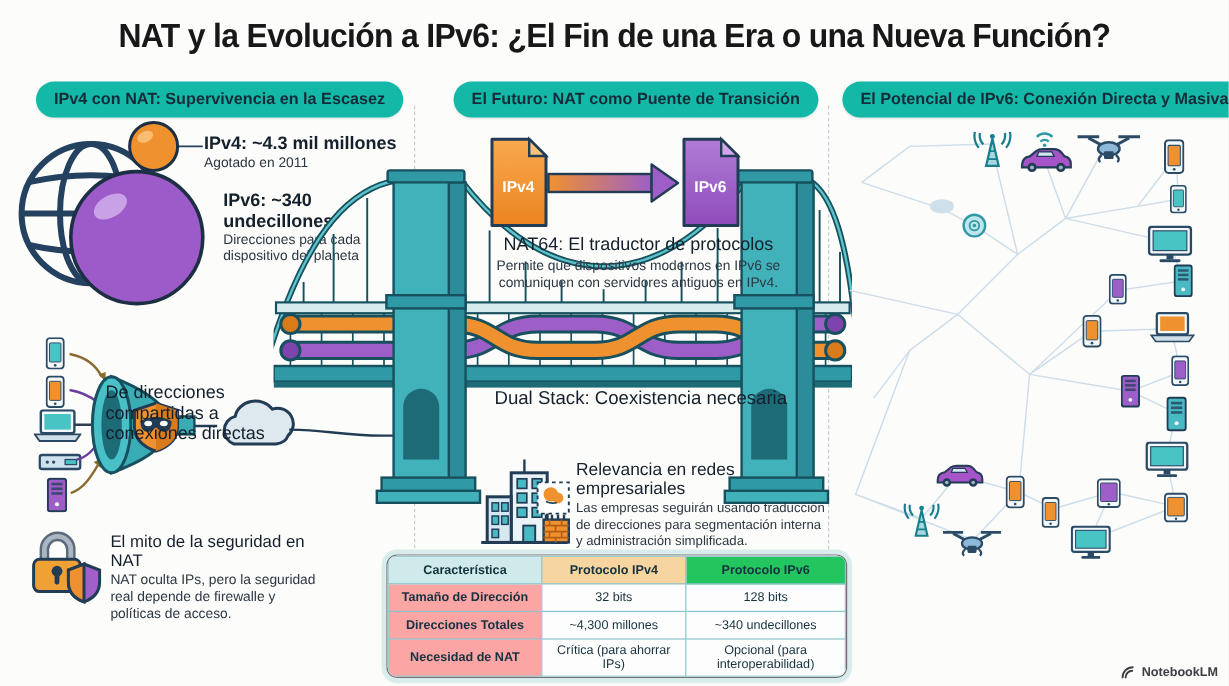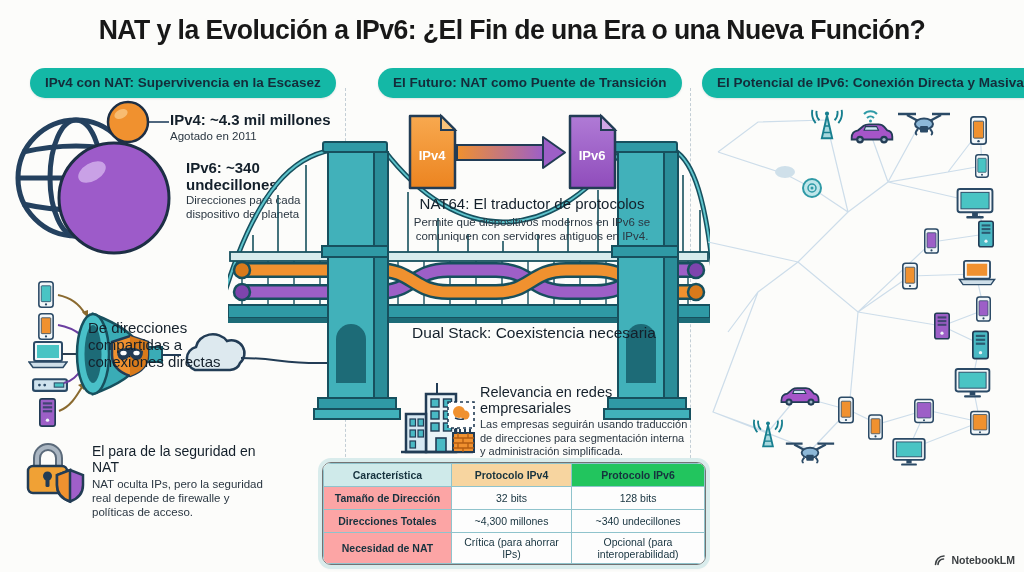--- a/index.html
+++ b/index.html
@@ -178,21 +178,21 @@
       <rect x="4" y="26" width="39" height="27" rx="5" fill="#f0a135" stroke="#223c55" stroke-width="2.5"></rect>
       <circle cx="23.5" cy="36" r="4.5" fill="#223c55"></circle>
       <rect x="21.5" y="37" width="4" height="10" rx="1.5" fill="#223c55"></rect>
     </g>
     <g>
       <path d="M46,30 l13,5 v10 q0,12 -13,16.5 q-13,-4.5 -13,-16.5 v-10 z" fill="#a05fc9" stroke="#223c55" stroke-width="2.5"></path>
       <path d="M46,30 v31.5 q-13,-4.5 -13,-16.5 v-10 z" fill="#f0912f" stroke="#223c55" stroke-width="2.5"></path>
     </g>
   </svg>
   <div class="abs" style="left:92px;top:444px;width:178px;">
-    <div class="tb-title" style="font-size:14px;">El para de la seguridad en NAT</div>
+    <div class="tb-title" style="font-size:14px;">El mito de la seguridad en NAT</div>
     <div class="tb-body">NAT oculta IPs, pero la seguridad real depende de firewalle y políticas de acceso.</div>
   </div>
 
   <svg class="abs" style="left:228px;top:140px;" width="482" height="282" viewBox="0 0 482 282">
     <g stroke="#17505e" fill="none">
       <path d="M-4,155 C30,45 68,16 104,10" stroke-width="5"></path>
       <path d="M156,10 C230,106 320,106 394,10" stroke-width="5"></path>
       <path d="M446,10 C466,22 478,60 486,140" stroke-width="5"></path>
       <path d="M-4,155 C30,45 68,16 104,10 M156,10 C230,106 320,106 394,10 M446,10 C466,22 478,60 486,140" stroke="#5ec4cc" stroke-width="2"></path>
       <g stroke-width="1.6">

